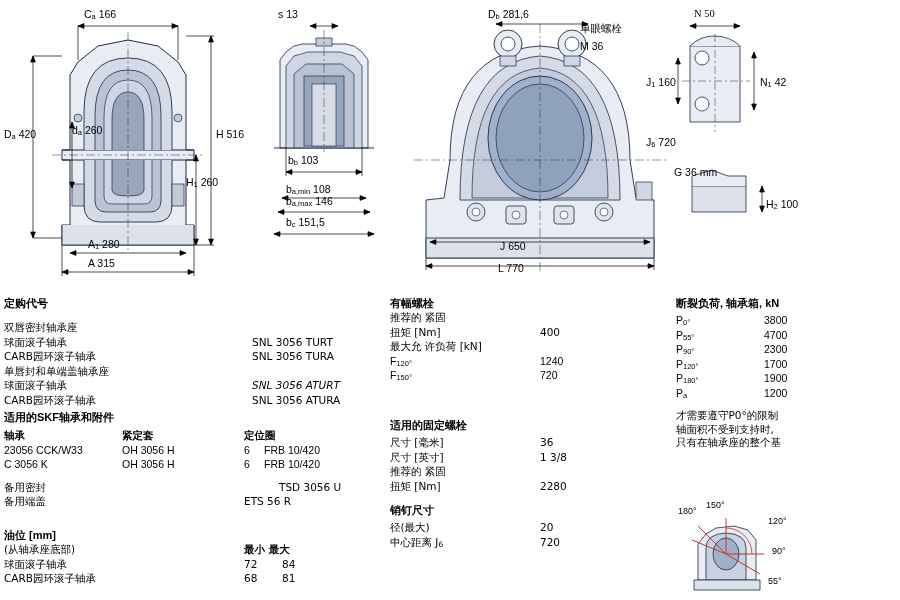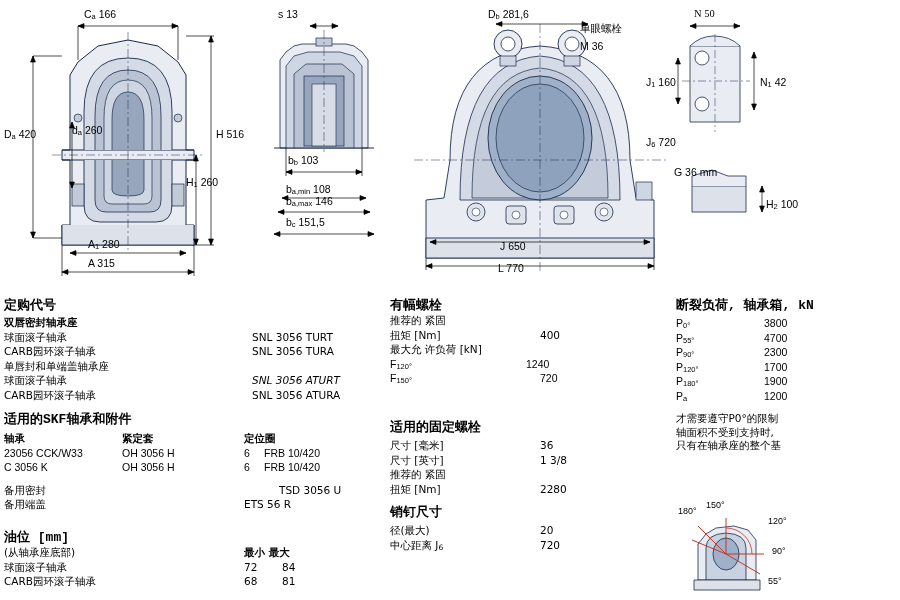--- a/index.html
+++ b/index.html
@@ -31,22 +31,22 @@
   svg.dwg { position: absolute; left: 0; top: 0; }
 
   
   #tables {
     position: absolute; left: 0; top: 288px; width: 900px; height: 312px;
     font-size: 10.5px;
   }
   .col { position: absolute; }
   .hdr {
     font-weight: bold;
-    font-family: Liberation Mono, monospace;
-    font-size: 13px;
+    font-family: Liberation Sans, sans-serif;
+    font-size: 11px;
   }
   .row { position: relative; height: 14.5px; white-space: nowrap; }
   .r-lbl { position: absolute; left: 0; top: 0; }
   .r-val { position: absolute; top: 0; }
   .sub { font-size: 7.5px; vertical-align: -1px; }
   .note {
     font-family: "DejaVu Sans", "Liberation Sans", sans-serif;
     font-size: 10.5px; line-height: 13.5px;
   }
 </style>
@@ -273,21 +273,21 @@
     <div class="dim-label" style="left:646px; top:76px;">J<span class="sub">1</span> 160</div>
     <div class="dim-label" style="left:646px; top:136px;">J<span class="sub">6</span> 720</div>
     <div class="dim-label" style="left:674px; top:166px;">G 36 mm</div>
     <div class="dim-label" style="left:766px; top:198px;">H<span class="sub">2</span> 100</div>
   </div>
 
   <div id="tables">
 
     <div class="col" style="left:4px; top:8px; width:350px;">
       <div class="hdr">定购代号</div>
-      <div class="row cn" style="margin-top:2px;font-weight:bold;">
+      <div class="row cn" style="margin-top:10px;">
         <span class="r-lbl">双唇密封轴承座</span>
       </div>
       <div class="row cn">
         <span class="r-lbl">球面滚子轴承</span>
         <span class="r-val" style="left:248px;">SNL 3056 TURT</span>
       </div>
       <div class="row cn">
         <span class="r-lbl">CARB园环滚子轴承</span>
         <span class="r-val" style="left:248px;">SNL 3056 TURA</span>
       </div>
@@ -358,21 +358,21 @@
       </div>
       <div class="row cn">
         <span class="r-lbl">扭矩 [Nm]</span>
         <span class="r-val" style="left:150px;">400</span>
       </div>
       <div class="row cn">
         <span class="r-lbl">最大允 许负荷 [kN]</span>
       </div>
       <div class="row">
         <span class="r-lbl">F<span class="sub">120°</span></span>
-        <span class="r-val" style="left:136px;">1240</span>
+        <span class="r-val" style="left:150px;">1240</span>
       </div>
       <div class="row">
         <span class="r-lbl">F<span class="sub">150°</span></span>
         <span class="r-val" style="left:150px;">720</span>
       </div>
     </div>
 
     <div class="col" style="left:390px; top:130px; width:270px;">
       <div class="hdr cn">适用的固定螺栓</div>
       <div class="row cn" style="margin-top:3px;">

